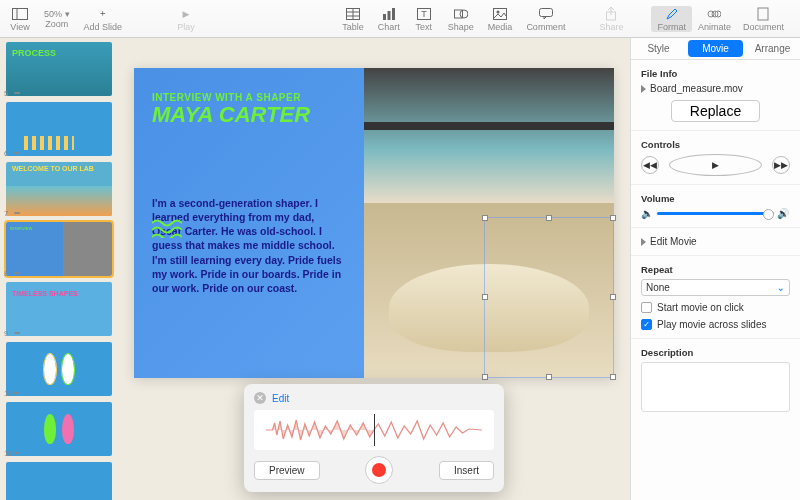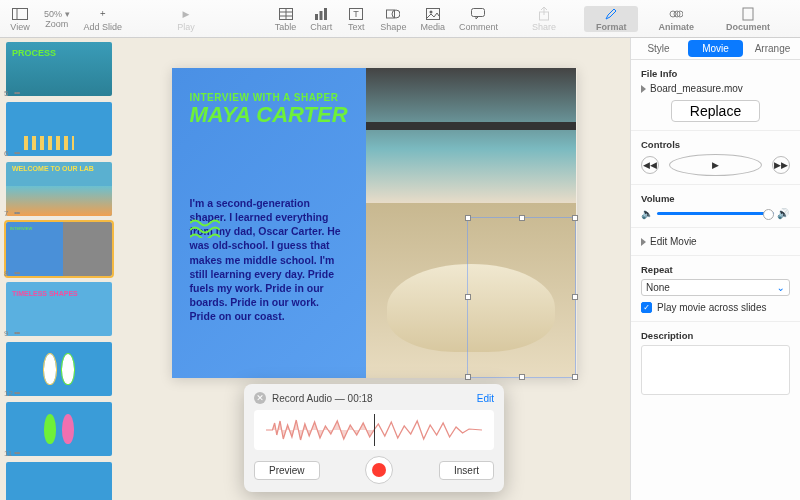--- a/index.html
+++ b/index.html
@@ -2,21 +2,21 @@
 <html><head>
 <meta charset="utf-8">
 <style>
 * { margin: 0; padding: 0; box-sizing: border-box; font-family: -apple-system, BlinkMacSystemFont, "Helvetica Neue", sans-serif; }
 body { width: 800px; height: 500px; background: #f0ebe0; overflow: hidden; display: flex; flex-direction: column; }
 .toolbar { height: 38px; background: linear-gradient(#fcfcfc,#f6f6f6); border-bottom: 1px solid #d0d0d0; display: flex; align-items: center; padding: 0 10px; font-size: 9px; color: #888; }
 .tb-item { display: flex; flex-direction: column; align-items: center; margin-right: 14px; justify-content: flex-end; }
 .tb-icon { width: 20px; height: 16px; display: flex; align-items: center; justify-content: center; color: #555; }
 .tb-zoom { display: flex; align-items: center; gap: 3px; }
 .tb-seg { display: flex; gap: 0; }
-.tb-seg .tb-item { margin-right: 8px; padding: 0 12px; font-weight: bold; }
+.tb-seg .tb-item { margin-right: 0; padding: 0 6px; }
 .tb-seg .tb-item.active { background: #e0e0e0; border-radius: 3px; }
 .main { flex: 1; display: flex; overflow: hidden; }
 .thumbs { width: 118px; background: #f0ebe0; padding: 4px 6px; overflow-y: auto; }
 .thumb { position: relative; margin-bottom: 6px; }
 .thumb-num { position: absolute; left: -2px; bottom: -2px; font-size: 8px; color: #888; }
 .thumb-dots { position: absolute; left: 8px; bottom: -1px; font-size: 8px; color: #888; letter-spacing: -1px; }
 .thumb-img { width: 100%; height: 54px; border-radius: 2px; background: #4aa0d8; overflow: hidden; position: relative; font-size: 6px; color: #fff; }
 .thumb.active .thumb-img { outline: 2px solid #f5b942; }
 .th5 { background: linear-gradient(#3a9cb8,#2b8096); }
 .th5::after { content:"PROCESS"; position:absolute; top:6px; left:6px; font-weight:bold; font-size:9px; color:#6ef03a; }
@@ -32,21 +32,21 @@
 .th9 { background:#5ab0e0; }
 .th9::before{content:"TIMELESS SHAPES"; position:absolute; top:8px; left:6px; font-size:7px; font-weight:bold; color:#f050a0;}
 .th10 { background:#3a9cd8; display:flex; align-items:center; justify-content:center; gap:6px; }
 .th10::before{content:""; width:12px; height:30px; background:#fff; border-radius:50% 50% 45% 45%; outline:1px solid #f5d060;}
 .th10::after{content:""; width:12px; height:30px; background:#fff; border-radius:50% 50% 45% 45%; outline:1px solid #6ef03a;}
 .th11{ background:#3a9cd8; display:flex; align-items:center; justify-content:center; gap:6px; }
 .th11::before{content:""; width:12px; height:30px; background:#6ef03a; border-radius:50% 50% 45% 45%;}
 .th11::after{content:""; width:12px; height:30px; background:#f070b0; border-radius:50% 50% 45% 45%;}
 .th12{ background:#3a9cd8; }
 .canvas { flex: 1; position: relative; background: #f0ebe0; padding: 30px 10px; display: flex; align-items: flex-start; justify-content: center; }
-.slide { width: 405px; height: 310px; display: flex; box-shadow: 0 2px 12px rgba(0,0,0,0.15); position: relative; }
+.slide { width: 480px; height: 310px; display: flex; box-shadow: 0 2px 12px rgba(0,0,0,0.15); position: relative; }
 .slide-left { width: 48%; background: linear-gradient(135deg, #4a90e5, #5ba0f0); padding: 24px 18px; position: relative; }
 .slide-left .wave { position:absolute; left:18px; top:150px; width:30px; }
 .slide-left .wave svg { stroke:#6ef03a; stroke-width:2; fill:none; }
 .subt { font-size: 10px; font-weight: 700; color: #6ef03a; letter-spacing: 0.5px; }
 .name { font-size: 22px; font-weight: 800; color: #6ef03a; font-style: italic; line-height: 0.95; margin-top: 2px; }
 .quote { font-size: 10.5px; font-weight: 700; color: #1a1a8a; line-height: 1.35; margin-top: 70px; }
 .slide-right { width: 52%; display: flex; flex-direction: column; position: relative; }
 .vid-top { flex: 1; background: linear-gradient(#444,#7bbac0 60%, #e8dcc8); position:relative; }
 .vid-top::before{content:""; position:absolute; top:40%; left:0; right:0; height:8px; background:#333;}
 .vid-bot { flex: 1.3; background: linear-gradient(#c8b890,#e8dcc0); position: relative; }
@@ -288,21 +288,20 @@
           <div class="sel-handle" style="left:50%;bottom:-3px;margin-left:-3px"></div>
           <div class="sel-handle" style="left:-3px;top:50%;margin-top:-3px"></div>
           <div class="sel-handle" style="right:-3px;top:50%;margin-top:-3px"></div>
         </div>
       </div>
     </div>
 
     <div class="audio-pop">
       <div class="audio-head">
         <div class="audio-close">✕</div>
-        <div class="audio-title">Record Audio — 00:18</div>
         <div class="audio-edit">Edit</div>
       </div>
       <div class="wave-box">
         <svg viewBox="0 0 200 30" preserveAspectRatio="none">
             <path d="M0 15 L6 15 L8 8 L10 20 L13 6 L16 24 L20 10 L24 22 L28 5 L32 25 L36 9 L40 21 L45 7 L50 23 L55 11 L60 19 L66 6 L72 24 L78 10 L84 20 L90 8 L96 22 L100 15 L104 9 L110 21 L116 7 L122 23 L128 11 L134 19 L140 6 L146 24 L152 10 L158 20 L164 8 L170 22 L176 12 L182 18 L188 14 L200 15" fill="none" stroke="#e89088" stroke-width="1.2"></path>
             <path d="M0 15 L6 15 L8 8 L10 20 L13 6 L16 24 L20 10 L24 22 L28 5 L32 25 L36 9 L40 21 L45 7 L50 23 L55 11 L60 19 L66 6 L72 24 L78 10 L84 20 L90 8 L96 22 L100 15" fill="rgba(232,144,136,0.4)" stroke="none"></path>
           </svg>
         <div class="wave-cursor"></div>
       </div>
       <div class="audio-btns">
@@ -349,20 +348,24 @@
           <span>Edit Movie</span>
         </div>
     </div>
     <div class="insp-sec">
       <div class="insp-label">Repeat</div>
       <div class="select">
           <span>None</span>
           <span class="chev">⌄</span>
         </div>
       <div class="check-row">
+          <span class="checkbox"></span>
+          <span>Start movie on click</span>
+        </div>
+      <div class="check-row">
           <span class="checkbox checked">✓</span>
           <span>Play movie across slides</span>
         </div>
     </div>
     <div class="insp-sec" style="border-bottom:none">
       <div class="insp-label">Description</div>
       <div class="desc-box"></div>
     </div>
   </div>
 </div>

